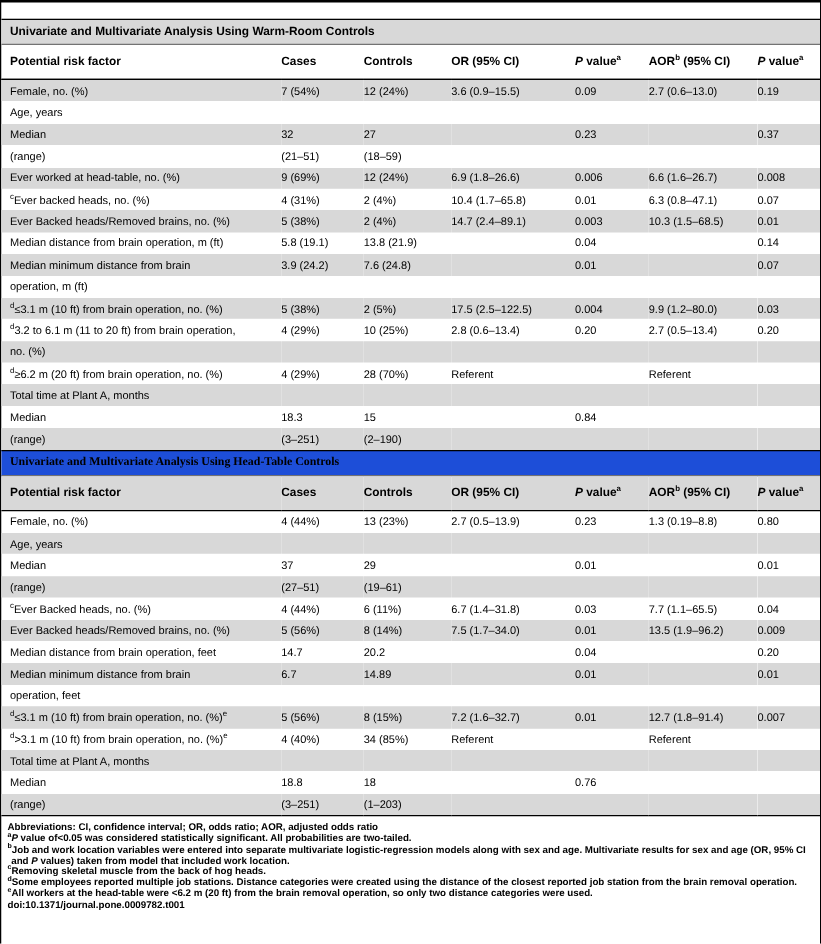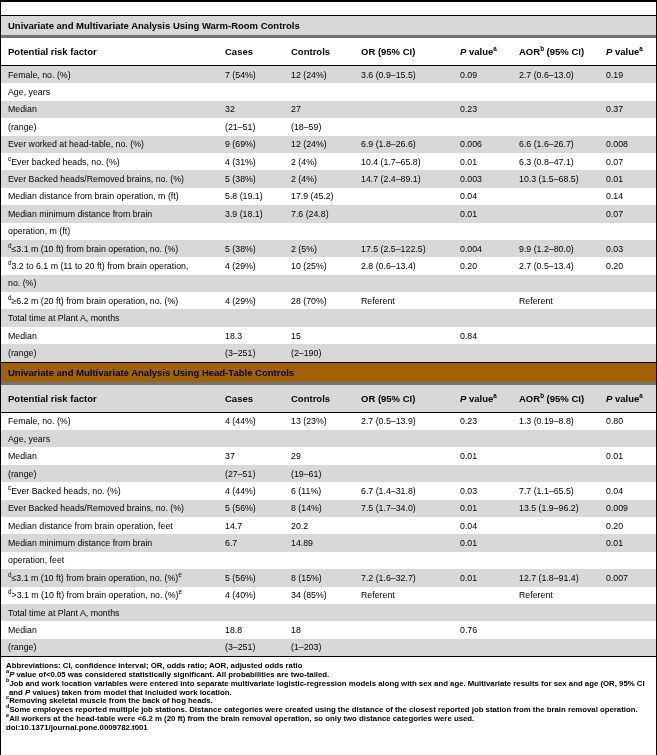--- a/index.html
+++ b/index.html
@@ -5,26 +5,26 @@
   html,body { margin:0; padding:0; background:#fff; }
   body { font-family:"Liberation Sans","DejaVu Sans",sans-serif; color:#000; }
   .page {
     width:657px; height:755px; box-sizing:border-box;
     border:solid #000; border-width:2px 1px 0 1px;
     background:#fff; overflow:hidden;
   }
   .top-gap { height:13px; }
   .sect .bar {
     box-sizing:content-box; height:19px;
-    border-top:1px solid #000; border-bottom:3px solid #737373;
+    border-top:1px solid #000; border-bottom:1px solid #737373;
     display:flex; align-items:center;
     padding-left:7px; font-weight:bold; font-size:9.5px; letter-spacing:0;
   }
   .sect1 .bar { background:#d8d8d8; }
-  .sect2 .bar { background:#a16207; }
+  .sect2 .bar { background:#1d4ed8;font-family:Liberation Serif, serif; }
   table { border-collapse:collapse; table-layout:fixed; width:655px; }
   thead th {
     font-weight:bold; font-size:9.5px; text-align:left;
     height:27px; vertical-align:middle; padding:0;
     border-bottom:1px solid #000; white-space:nowrap; overflow:hidden;
   }
   .sect2 thead th { background:#d8d8d8; }
   tbody td {
     height:17.4px; padding:0; vertical-align:middle;
     font-size:8.8px; white-space:nowrap; overflow:hidden;
@@ -129,29 +129,29 @@
             <td>5 (38%)</td>
             <td>2 (4%)</td>
             <td>14.7 (2.4–89.1)</td>
             <td>0.003</td>
             <td>10.3 (1.5–68.5)</td>
             <td>0.01</td>
           </tr>
           <tr>
             <td class="lbl">Median distance from brain operation, m (ft)</td>
             <td>5.8 (19.1)</td>
-            <td>17.9 (45.2)</td>
+            <td>13.8 (21.9)</td>
             <td></td>
             <td>0.04</td>
             <td></td>
             <td>0.14</td>
           </tr>
           <tr>
             <td class="lbl">Median minimum distance from brain</td>
-            <td>3.9 (18.1)</td>
+            <td>3.9 (24.2)</td>
             <td>7.6 (24.8)</td>
             <td></td>
             <td>0.01</td>
             <td></td>
             <td>0.07</td>
           </tr>
           <tr>
             <td class="lbl">operation, m (ft)</td>
             <td></td>
             <td></td>

